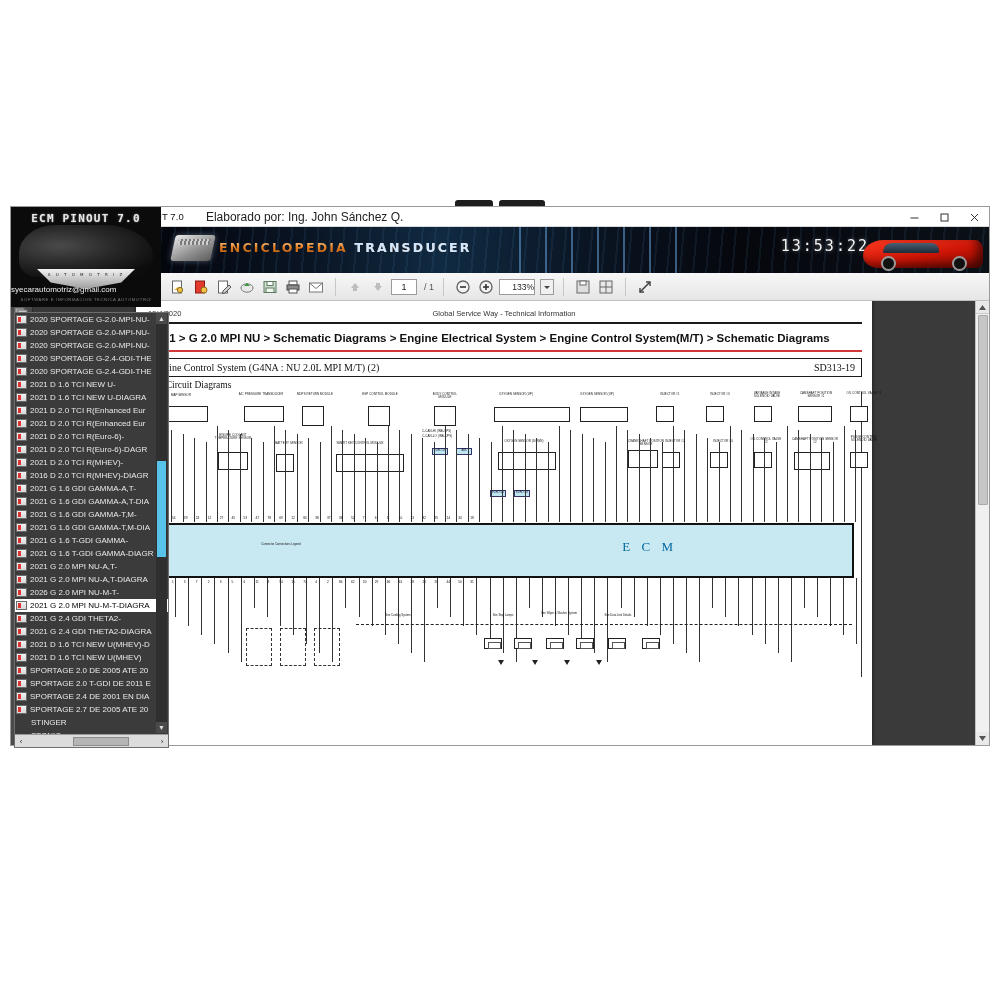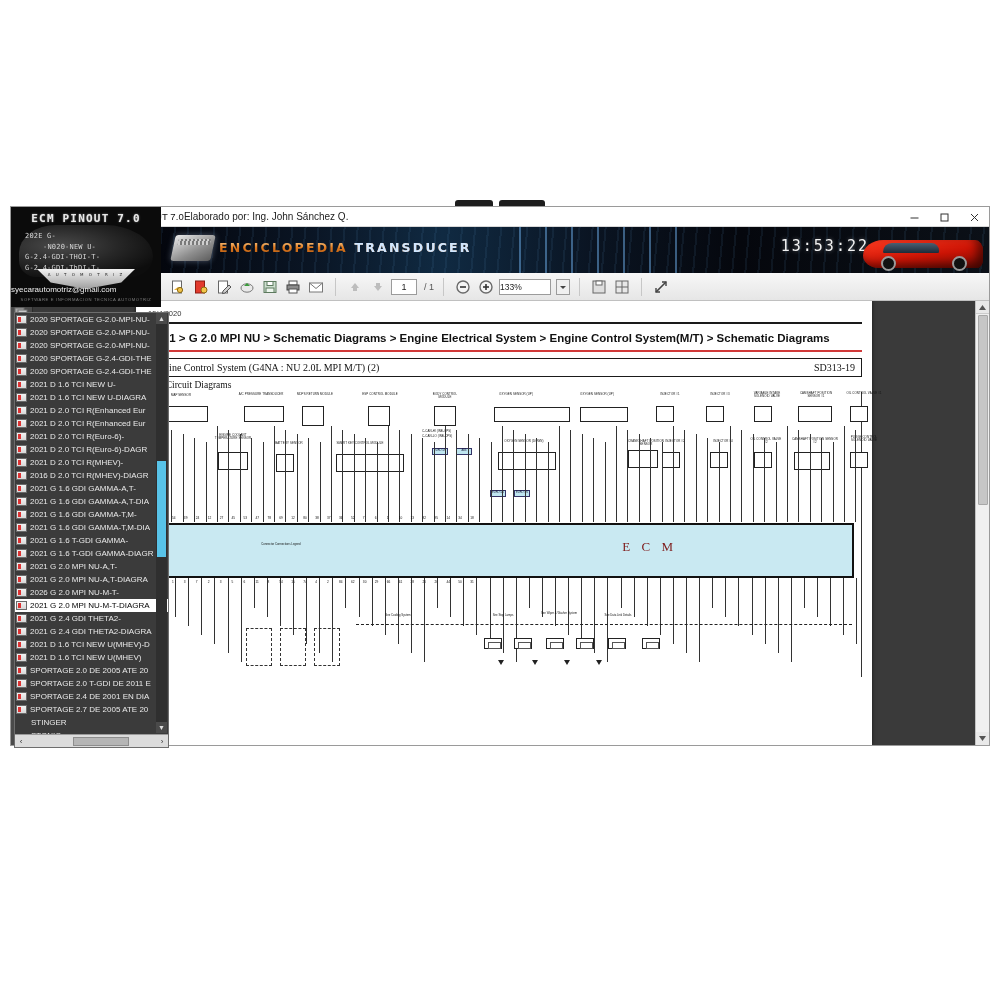--- a/index.html
+++ b/index.html
@@ -21,21 +21,21 @@
     background:#f0f0f0; border:1px solid #9a9a9a; }
 
   
   .titlebar { height:20px; background:#ffffff; display:flex; align-items:center;
     border-bottom:1px solid #d8d8d8; position:relative; }
   .tb-ico { width:10px; height:8px; margin-left:6px; background:#2b2b2b;
     border-radius:1px; position:relative; }
   .tb-ico:after { content:""; position:absolute; left:1px; top:-2px; width:8px;
     height:3px; background:#2b2b2b; border-radius:2px 2px 0 0;}
   .tb-title { font-size:9.5px; color:#111; margin-left:6px; letter-spacing:.1px;}
-  .tb-sub { font-size:10px; color:#222; }
+  .tb-sub { font-size:12px; color:#222; margin-left:22px; }
   .wbtns { position:absolute; right:0; top:0; display:flex; height:20px; }
   .wbtn { width:30px; height:20px; display:flex; align-items:center;
     justify-content:center; font-size:10px; color:#333; }
   .wbtn svg { display:block; }
 
   
   .appheader { height:46px; background:#000; display:flex; position:relative;
      overflow:hidden; }
 
   
@@ -104,22 +104,22 @@
     border-bottom:1px solid #c0c0c0; display:flex; align-items:center;
     padding-left:152px; position:relative; }
   .tgrp { display:flex; align-items:center; gap:3px; padding:0 5px; }
   .sep { width:1px; height:18px; background:#c7c7c7; margin:0 4px; }
   .tbtn { width:20px; height:20px; display:flex; align-items:center;
     justify-content:center; border-radius:2px; }
   .tbtn svg { display:block; }
   .pagebox { width:26px; height:16px; border:1px solid #9b9b9b; background:#fff;
     font-size:9px; text-align:center; line-height:14px; color:#222; }
   .pagetot { font-size:9px; color:#555; margin-left:4px; }
-  .zoombox { width:52px; height:16px; border:1px solid #9b9b9b; background:#fff;
-    font-size:8.5px; text-align:left; line-height:14px; color:#222; }
+  .zoombox { width:36px; height:16px; border:1px solid #9b9b9b; background:#fff;
+    font-size:8.5px; text-align:right; line-height:14px; color:#222; }
   .zdrop { width:14px; height:16px; border:1px solid #9b9b9b; background:#f0f0f0;
     display:flex; align-items:center; justify-content:center; margin-left:2px;}
   .rightmenu { position:absolute; right:4px; top:0; height:28px; display:flex;
     align-items:center; }
   .rmitem { font-size:9.5px; color:#13458f; font-weight:bold; padding:0 11px; }
   .rmsep { width:1px; height:14px; background:#cfcfcf; }
 
   
   .appbody { position:absolute; left:0; top:94px; right:0; bottom:0; display:flex;
     background:#323232; }
@@ -157,21 +157,21 @@
      margin:3px 0 0 12px; }
 
   
   .schem { position:relative; margin:2px 10px 0; height:285px; border:0; }
   .schem .frame { position:absolute; left:0; top:0; right:0; bottom:0;
      border-left:1px solid #333; border-right:1px solid #333; }
   .ecmbox { position:absolute; left:8px; right:8px; top:131px; height:55px;
      background:#c9e9f2; border:2px solid #111; }
   .ecmlabel { position:absolute; left:12px; right:0; top:14px; text-align:center;
      font-family:"Liberation Serif", serif; font-size:13px; letter-spacing:4px;
-     color:#7f1d1d; }
+     color:#0369a1; }
   .ecmlabel.off { text-align:right; padding-right:175px; }
   .pinrow { position:absolute; left:0; right:0; display:flex; gap:0;
      font-size:3.2px; color:#111; }
   .pin { flex:0 0 auto; }
 
   
   .cbox { position:absolute; border:1px solid #222; background:#fff; }
   .clab { position:absolute; font-size:2.9px; line-height:3.4px; color:#111;
      text-align:center; letter-spacing:.1px; }
   .vline { position:absolute; width:1px; background:#333; }
@@ -412,20 +412,21 @@
             </svg>
         </div>
       </div>
 
       <div class="docarea">
         <div class="page">
 
           <div style="position:relative">
             <div class="dochead">
               <span>15/4/2020</span>
+              <span style="position:absolute;left:0;right:0;text-align:center;">Global Service Way - Technical Information</span>
               <span></span>
             </div>
           </div>
           <div class="hrule"></div>
 
           <div class="breadcrumb">2021 &gt; G 2.0 MPI NU &gt; Schematic Diagrams &gt; Engine Electrical System &gt; Engine Control System(M/T) &gt; Schematic Diagrams</div>
           <div class="bcline"></div>
 
           <div class="sectbar">
             <span>Engine Control System (G4NA : NU 2.0L MPI M/T) (2)</span>
@@ -712,26 +713,20 @@
           <svg width="7" height="5" viewBox="0 0 7 5">
               <path d="M3.5 5 L7 0 H0 z" fill="#555"></path>
             </svg>
         </div>
       </div>
     </div>
 
     <div class="logobox">
       <div class="logo-car"></div>
       <div class="logo-title">ECM PINOUT 7.0</div>
-      <div class="logo-lines">
-          <div style="margin-left: 0px;">202E G-</div>
-          <div style="margin-left: 18px;">-N020-NEW U-</div>
-          <div style="margin-left: 0px;">G-2.4-GDI-THOI-T-</div>
-          <div style="margin-left: 0px;">G-2.4-GDI-ThDI-T-</div>
-        </div>
       <div class="logo-shield">
         <span>A U T O M O T R I Z</span>
       </div>
       <div class="logo-mail">syecarautomotriz@gmail.com</div>
       <div class="logo-foot">SOFTWARE E INFORMACION TECNICA AUTOMOTRIZ</div>
     </div>
 
   </div>
 
   <div id="tree">

